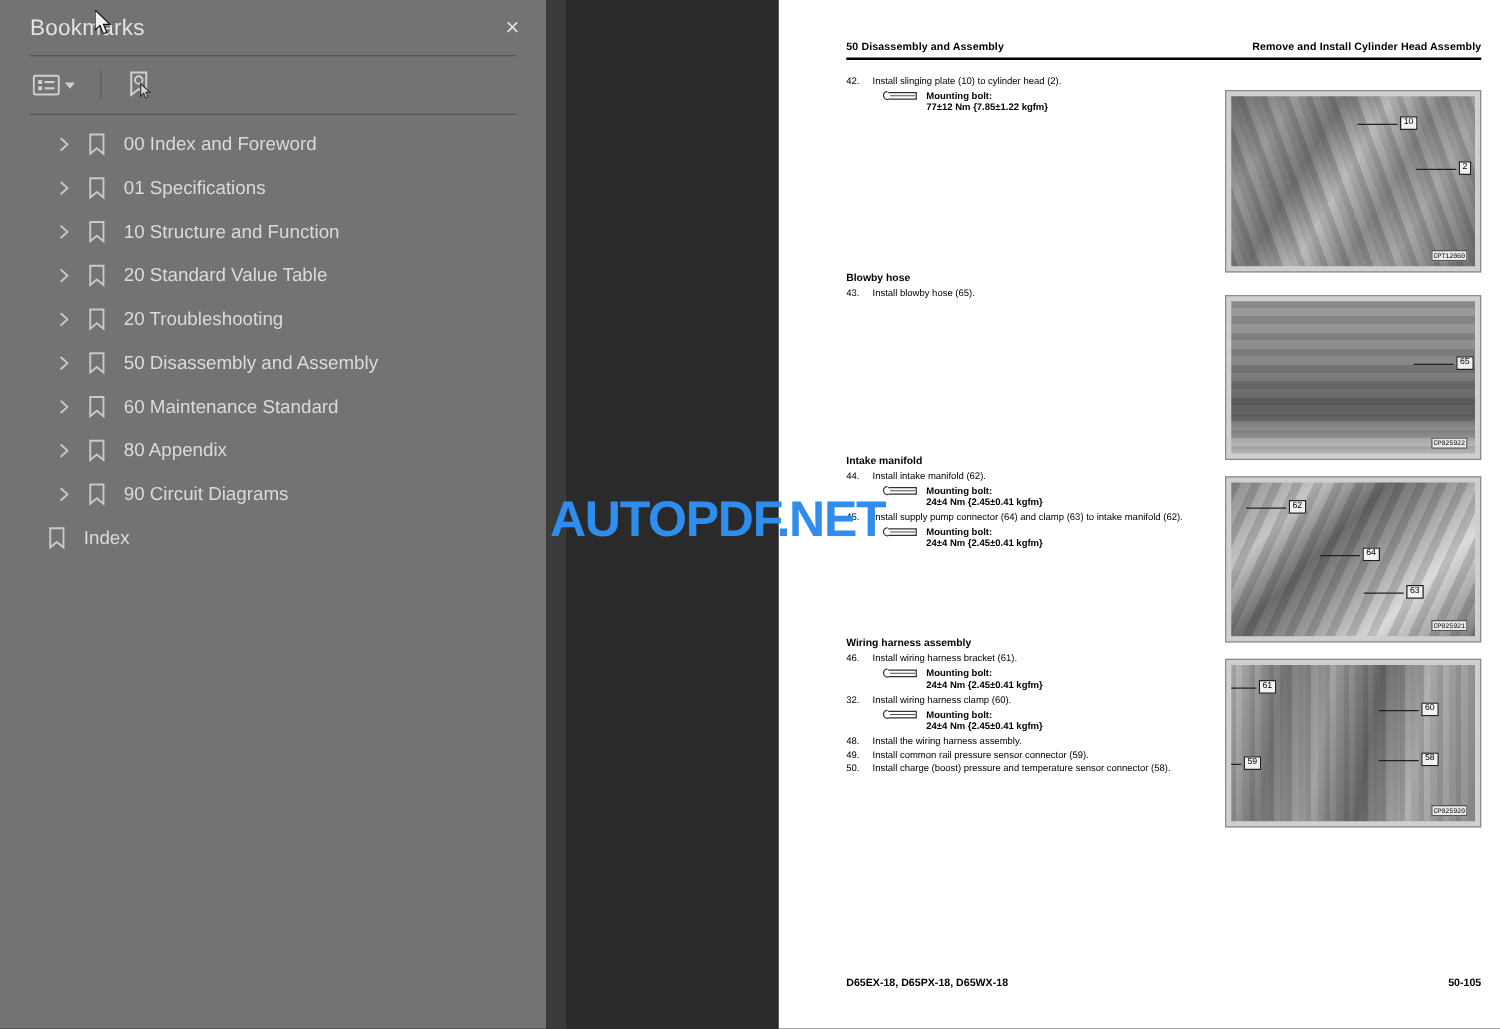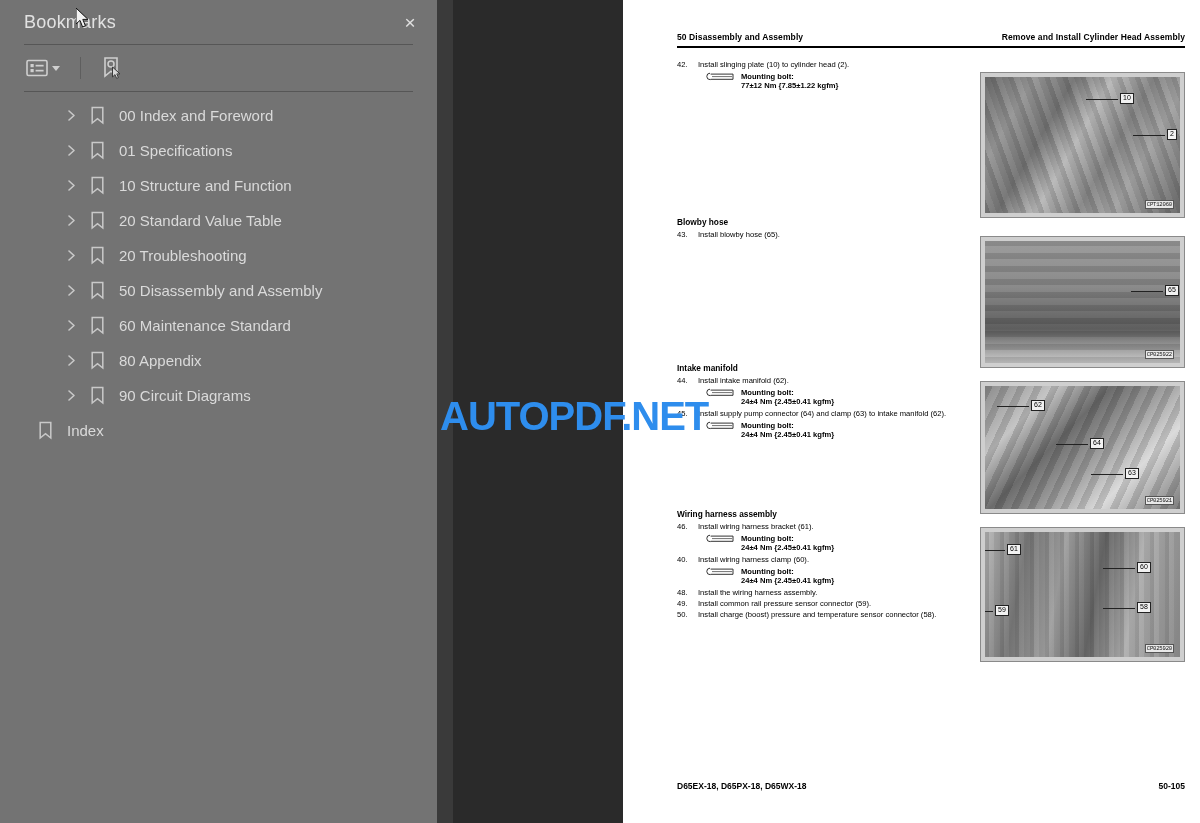--- a/index.html
+++ b/index.html
@@ -61,21 +61,21 @@
   .bm-row .twisty {
     width: 26px; display: flex; align-items: center; justify-content: center;
     color: #c8c8c8; flex: 0 0 26px;
   }
   .bm-row .bmark {
     width: 26px; display: flex; align-items: center; justify-content: center;
     flex: 0 0 26px;
   }
   .bm-row .lbl { margin-left: 9px; font-size: 15px; }
   .lvl0 { padding-left: 20px; }
-  .lvl1 { padding-left: 58px; }
+  .lvl1 { padding-left: 38px; }
   .lvl1-noarrow { padding-left: 32px; }
 
   
   #mouse-cursor {
     position: absolute; left: 76px; top: 8px;
     width: 14px; height: 21px; pointer-events: none;
   }
 
   
   #viewer-backdrop {
@@ -433,21 +433,21 @@
             <div class="bolt-line">
               <span class="bolt-ico"><svg width="36" height="10" viewBox="0 0 36 10">
                   <path d="M7 1.2 a3.2 3.2 0 1 0 0 6.4 h0.6" fill="none" stroke="#333" stroke-width="1"></path>
                   <path d="M7.6 2.1 H30 V7.3 H7.6" fill="none" stroke="#333" stroke-width="1"></path>
                   <line x1="9" y1="4.6" x2="29" y2="4.6" stroke="#333" stroke-width="0.7"></line>
                 </svg></span>
               <span class="bolt-lbl">Mounting bolt:</span>
             </div>
             <div class="torque">24±4 Nm {2.45±0.41 kgfm}</div>
             <div class="step">
-              <span class="num">40.</span>
+              <span class="num">32.</span>
               <span class="txt nojust">Install wiring harness clamp (60).</span>
             </div>
             <div class="bolt-line">
               <span class="bolt-ico"><svg width="36" height="10" viewBox="0 0 36 10">
                   <path d="M7 1.2 a3.2 3.2 0 1 0 0 6.4 h0.6" fill="none" stroke="#333" stroke-width="1"></path>
                   <path d="M7.6 2.1 H30 V7.3 H7.6" fill="none" stroke="#333" stroke-width="1"></path>
                   <line x1="9" y1="4.6" x2="29" y2="4.6" stroke="#333" stroke-width="0.7"></line>
                 </svg></span>
               <span class="bolt-lbl">Mounting bolt:</span>
             </div>

